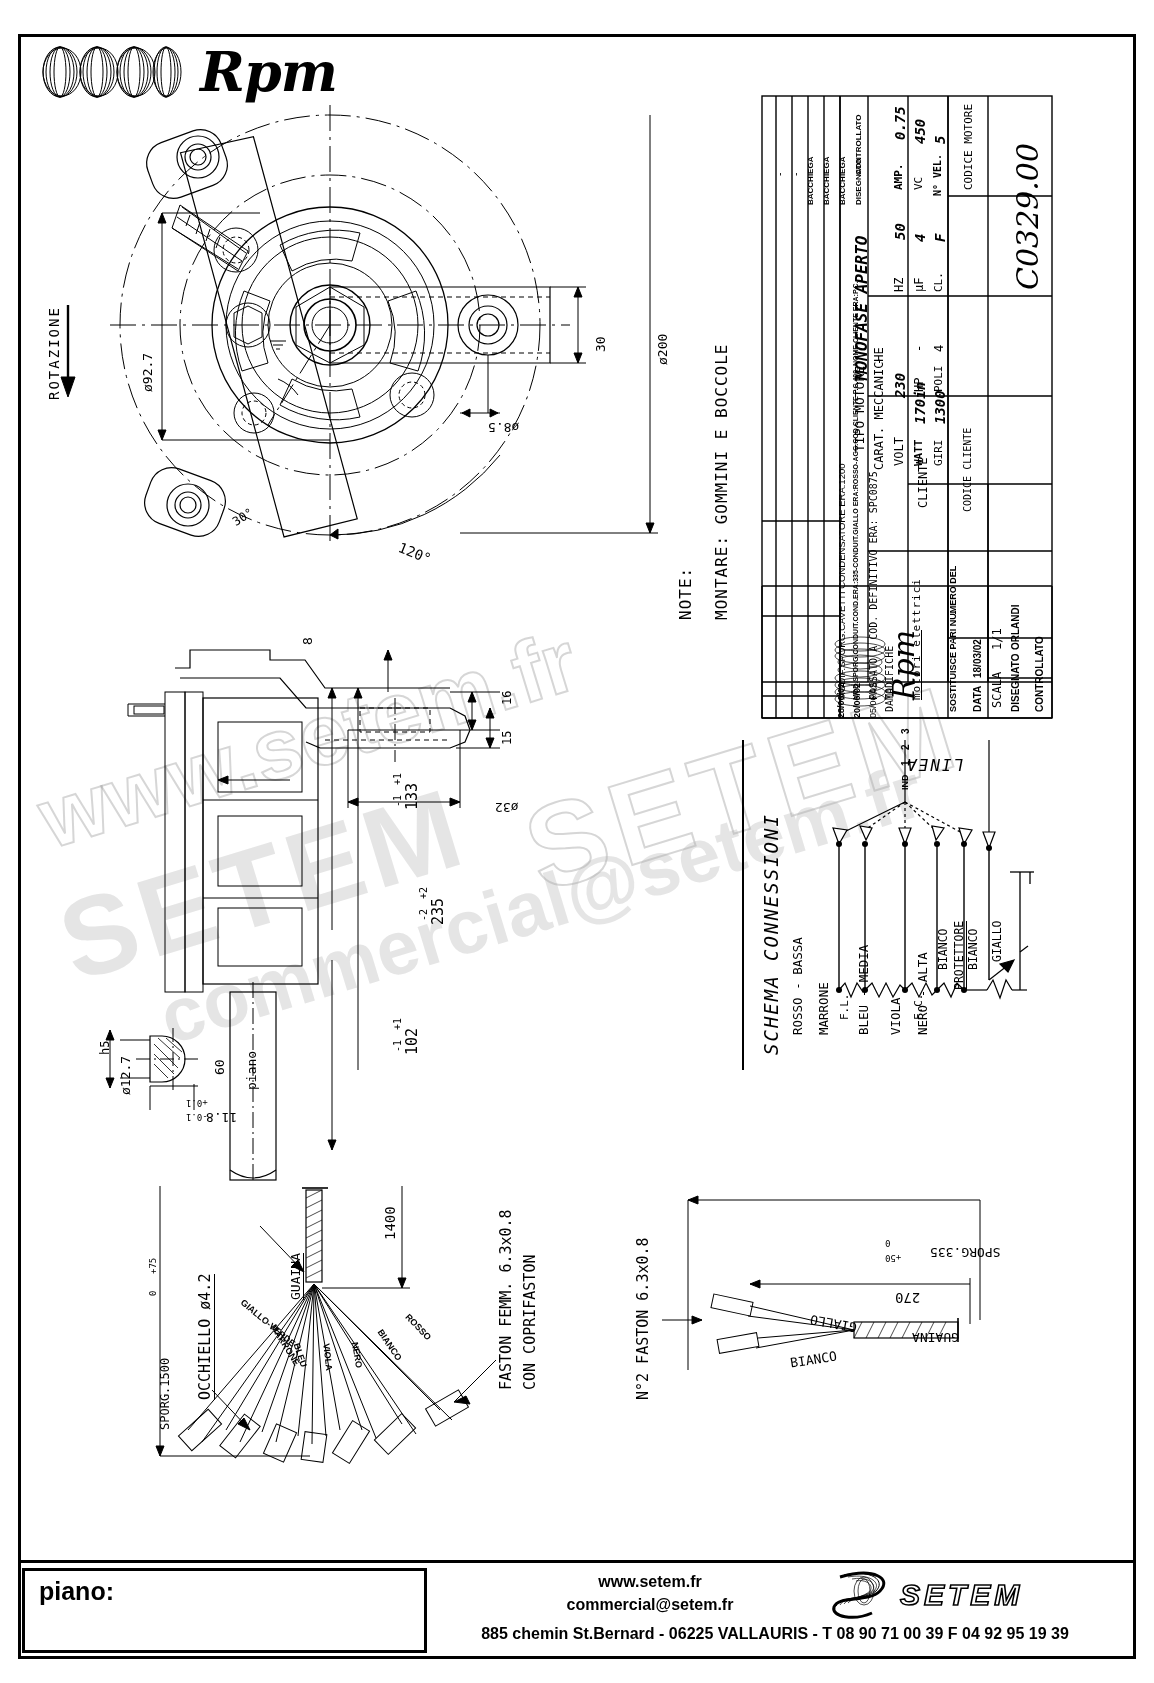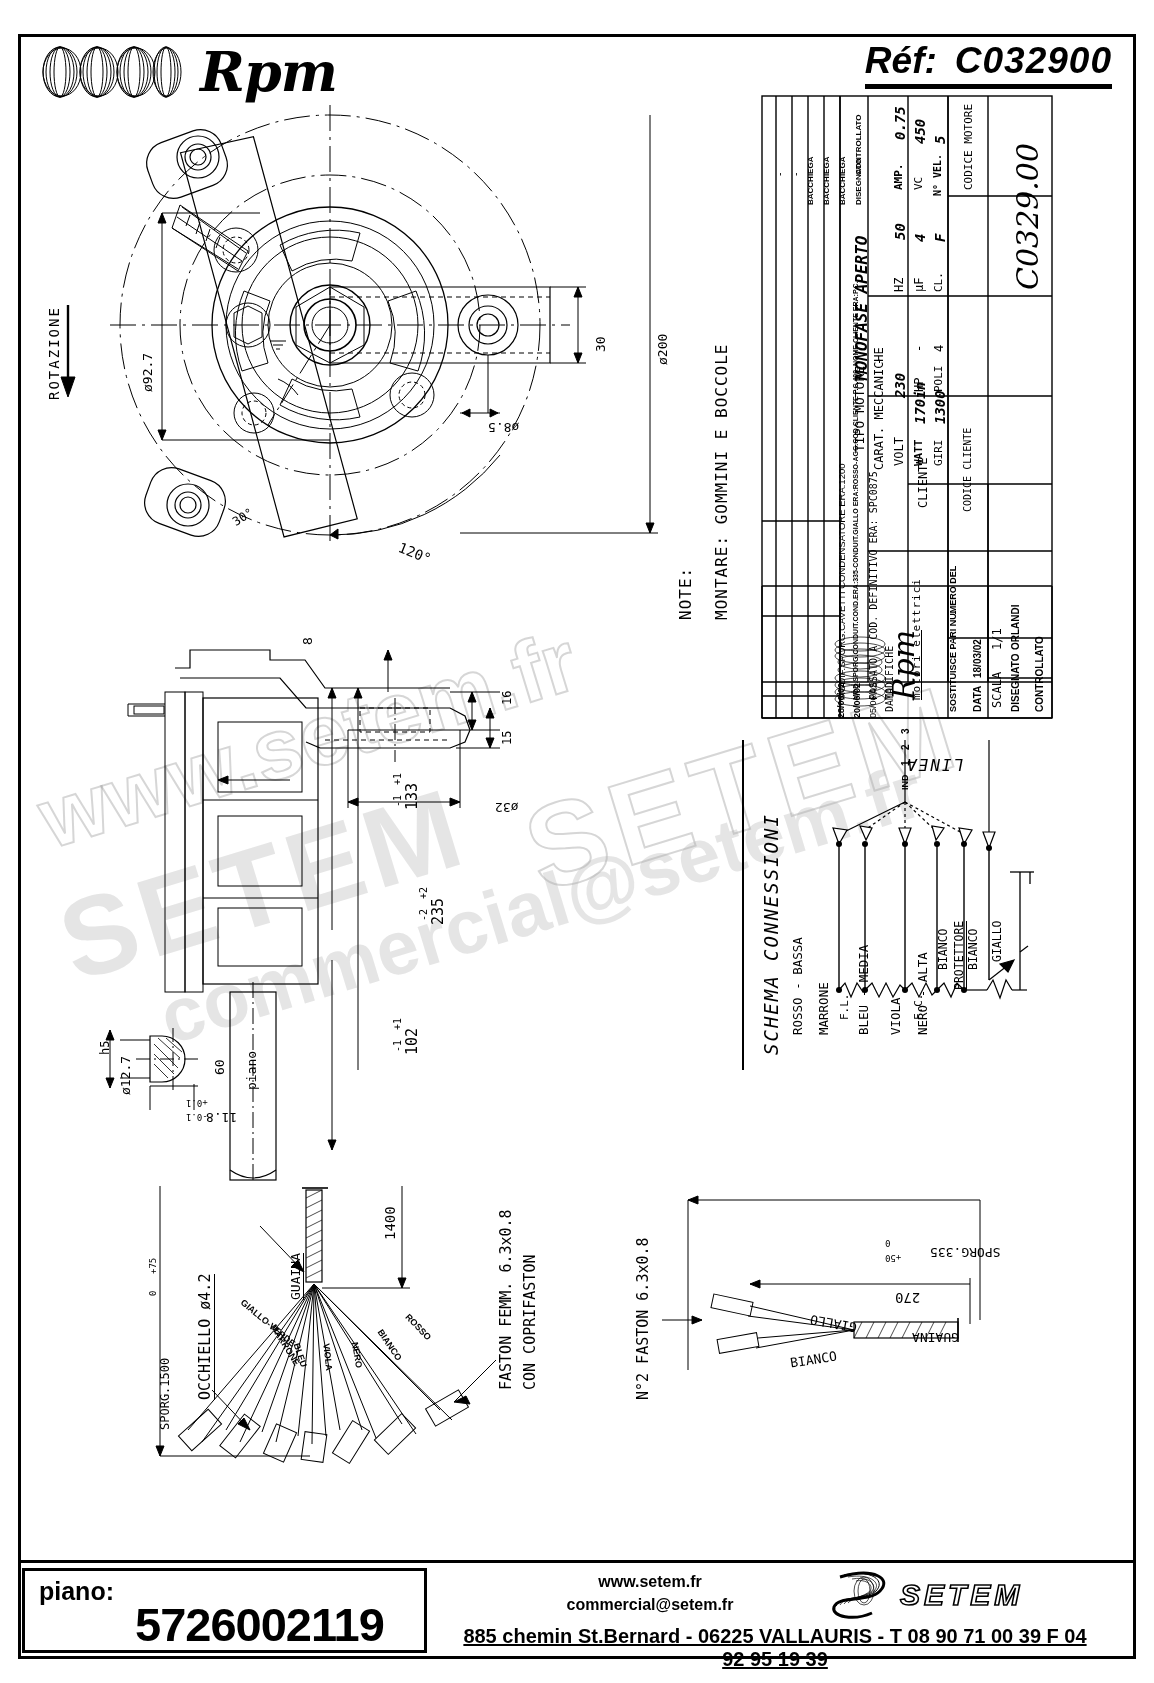--- a/index.html
+++ b/index.html
@@ -26,21 +26,21 @@
 
   
   .schema{position:absolute;left:742px;top:740px;width:300px;height:330px;border-left:2px solid #000;box-sizing:border-box;}
 
   
   .footer{position:absolute;left:18px;top:1560px;width:1118px;height:99px;border-top:3px solid #000;box-sizing:border-box;}
   .codebox{position:absolute;left:22px;top:1568px;width:405px;height:85px;border:3px solid #000;box-sizing:border-box;}
   .code-lbl{position:absolute;left:14px;top:6px;font-size:25px;font-weight:bold;font-family:"Liberation Sans",sans-serif;}
   .code-val{position:absolute;left:110px;top:26px;font-size:47px;font-weight:bold;letter-spacing:-1px;font-family:"Liberation Sans",sans-serif;}
   .f-web{position:absolute;left:505px;top:1570px;width:290px;text-align:center;font-size:16px;font-weight:bold;line-height:1.45;}
-  .f-addr{position:absolute;left:455px;top:1625px;width:640px;text-align:center;font-size:20px;font-weight:bold;text-decoration:underline;}
+  .f-addr{position:absolute;left:455px;top:1625px;width:640px;text-align:center;font-size:16px;font-weight:bold;}
   .setem-logo{position:absolute;left:820px;top:1565px;width:260px;height:56px;}
   .setem-word{position:absolute;left:900px;top:1578px;font-family:"Liberation Sans",sans-serif;font-size:30px;font-weight:bold;font-style:italic;letter-spacing:4px;
                color:#fff;-webkit-text-stroke:1.6px #000;}
 
   
   .wm{position:absolute;pointer-events:none;font-family:"Liberation Sans",sans-serif;font-weight:bold;
       color:rgba(0,0,0,0.0);-webkit-text-stroke:2px rgba(120,120,120,0.30);white-space:nowrap;}
   .wm2{position:absolute;pointer-events:none;font-family:"Liberation Sans",sans-serif;font-weight:bold;
       color:rgba(175,175,175,0.33);white-space:nowrap;}
 
@@ -86,25 +86,20 @@
           <ellipse cx="126" cy="28" rx="5" ry="25"></ellipse>
             <ellipse cx="126" cy="28" rx="9" ry="25"></ellipse>
           <ellipse cx="126" cy="28" rx="12" ry="25"></ellipse>
             <ellipse cx="127" cy="28" rx="14" ry="24"></ellipse>
         </g>
       </g>
     </svg>
     <span class="logo-text">Rpm</span>
   </div>
 
-  <div class="ref">
-    <span class="ref-inner">
-      <span class="ref-lbl">Réf:</span><span class="ref-val">C032900</span>
-    </span>
-  </div>
 
   <svg style="position:absolute;left:30px;top:95px;" width="700" height="505">
     <g stroke="#000" fill="none" stroke-width="1">
 
       <circle cx="300" cy="230" r="210" stroke-dasharray="26,6,3,6"></circle>
       <circle cx="300" cy="230" r="150" stroke-dasharray="26,6,3,6"></circle>
 
       <line x1="300" y1="10" x2="300" y2="450" stroke-dasharray="26,6,3,6"></line>
       <line x1="80" y1="230" x2="540" y2="230" stroke-dasharray="26,6,3,6"></line>
 
@@ -669,21 +664,20 @@
   <div class="txt" style="left:912px;top:1020px;font-size:11px;"><span class="r90" style="display:inline-block;">F.C.</span></div>
 
   <div class="txt" style="left:936px;top:970px;font-size:11.5px;"><span class="r90" style="display:inline-block;">BIANCO</span></div>
   <div class="txt" style="left:952px;top:990px;font-size:11.5px;"><span class="r90" style="display:inline-block;border-bottom:1px solid #000;">PROTETTORE</span></div>
   <div class="txt" style="left:966px;top:970px;font-size:11.5px;"><span class="r90" style="display:inline-block;">BIANCO</span></div>
   <div class="txt" style="left:990px;top:962px;font-size:11.5px;"><span class="r90" style="display:inline-block;">GIALLO</span></div>
 
   <div class="footer"></div>
   <div class="codebox">
     <span class="code-lbl">piano:</span>
-    <span class="code-val">5726002119</span>
   </div>
   <div class="f-web">
     <div>www.setem.fr</div>
     <div>commercial@setem.fr</div>
   </div>
   <div class="f-addr">885 chemin St.Bernard  -  06225 VALLAURIS  -  T 08 90 71 00 39   F 04 92 95 19 39</div>
 
   <svg class="setem-logo" viewBox="0 0 260 56">
     <g stroke="#000" fill="none" stroke-width="1">
       <path d="M20,12 C55,2 72,14 60,26 C48,38 18,30 14,42 C11,52 34,56 52,48" stroke-width="3" fill="none"></path>

